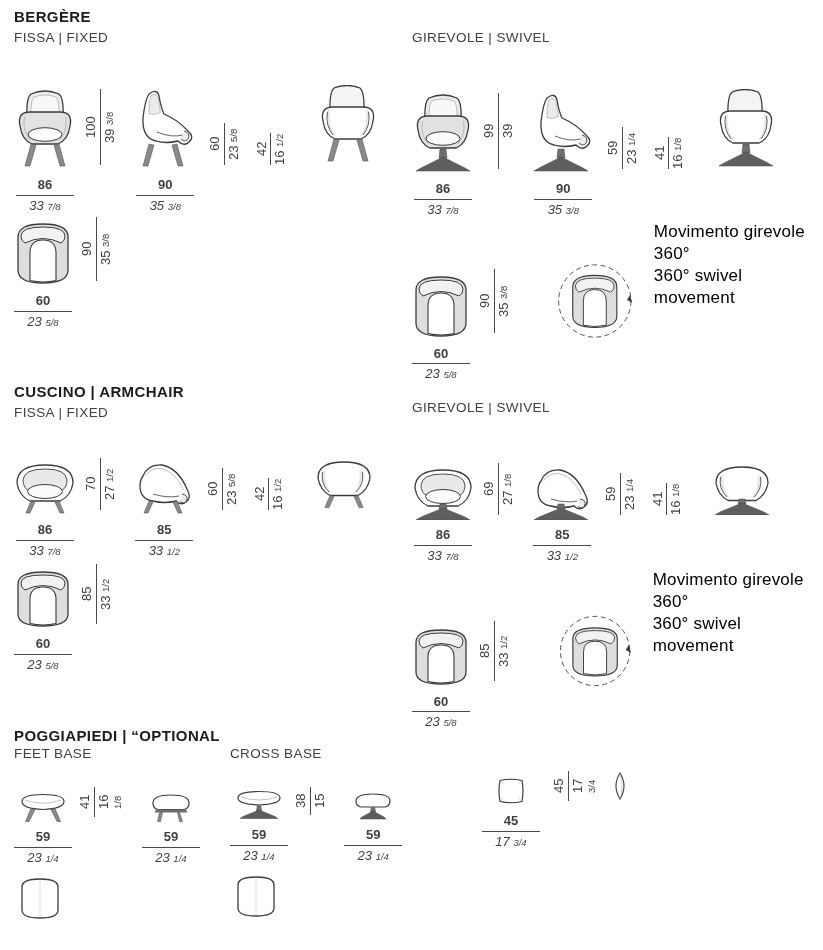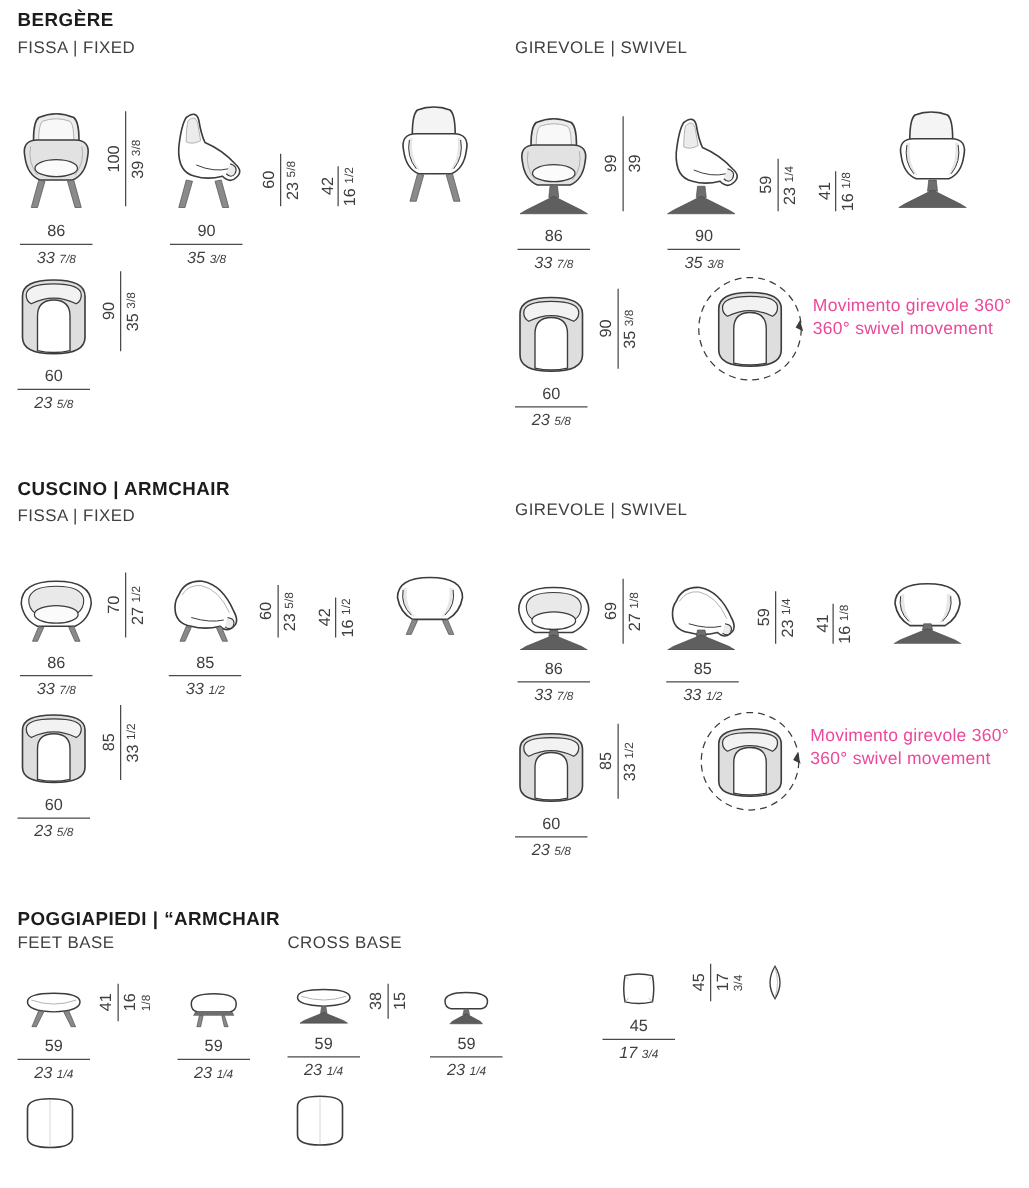--- a/index.html
+++ b/index.html
@@ -13,39 +13,39 @@
   .sec-title { font-size:15px; font-weight:bold; color:#1c1c1c; letter-spacing:.4px; }
   .sec-sub { font-size:13.5px; font-weight:normal; color:#404040; letter-spacing:.4px; }
   .sec-title + .sec-sub { margin-top:5px; }
   .row { display:flex; align-items:flex-end; }
   .row-start { display:flex; align-items:flex-start; }
   .view { display:flex; flex-direction:column; align-items:center; }
   .drawing { display:block; }
   
   .dim-h { margin-top:8px; display:flex; flex-direction:column; align-items:center;
            font-size:13px; color:#3f3f3f; min-width:58px; }
-  .dim-h .cm { padding:0 8px 2px; line-height:1.1; }
+  .dim-h .cm { padding:0 8px 2px; line-height:1.1;font-weight:bold; }
   .dim-h .hline { align-self:stretch; height:1px; background:#4a4a4a; }
   .dim-h .in { padding-top:3px; line-height:1.1;font-style:italic; }
   
   .dim-v { display:flex; align-items:stretch; font-size:13px; color:#3f3f3f; margin-bottom:48px; }
   .dim-v .cm, .dim-v .in {
     writing-mode:vertical-rl; transform:rotate(180deg);
     display:block; line-height:1.05; padding:0 2px; text-align:center;
   }
   .dim-v .vline { width:1px; background:#4a4a4a; }
   .fr { font-size:9.5px; }
   .h76{height:76px}.h64{height:64px}.h60{height:60px}.h52{height:52px}
   .h42{height:42px}.h32{height:32px}.h30{height:30px}.h28{height:28px}
   .ml4{margin-left:4px}.ml6{margin-left:6px}.ml8{margin-left:8px}.ml10{margin-left:10px}
   .ml14{margin-left:14px}.ml16{margin-left:16px}
   .ml28{margin-left:28px}.ml30{margin-left:30px}
   .mb48{margin-bottom:48px}
-  .swivel-note { font-size:14px; color:#ec4899; line-height:1.3; letter-spacing:.2px;
-                 margin-left:6px; margin-bottom:72px; }
+  .swivel-note { font-size:17px; color:#000000; line-height:1.3; letter-spacing:.2px;
+                 margin-left:20px; margin-bottom:72px; }
   .swtop { margin-left:44px; margin-bottom:38px; }
   .stool-col { display:flex; flex-direction:column; align-items:flex-start; }
   .stool-top-svg { margin-top:12px; margin-left:4px; }
 </style>
 </head>
 <body>
 
 <svg width="0" height="0" style="position:absolute" aria-hidden="true">
 <defs>
   <g id="legs-tall" fill="#8a8a8a" stroke="#565656" stroke-width="0.6">
@@ -432,21 +432,21 @@
         <use href="#swtop-armchair"></use>
       </svg>
     <div class="swivel-note">
       <div>Movimento girevole 360°</div>
       <div>360° swivel movement</div>
     </div>
   </div>
 </section>
 
 <section class="section" style="left:14px;top:727px">
-  <h2 class="sec-title">POGGIAPIEDI | “ARMCHAIR</h2>
+  <h2 class="sec-title">POGGIAPIEDI | “OPTIONAL</h2>
   <div class="row-start" style="margin-top:2px">
     <div class="stool-col">
       <div class="sec-sub">FEET BASE</div>
       <div class="row" style="margin-top:26px">
         <div class="view">
           <svg class="drawing" width="46" height="30" viewBox="0 0 46 30">
               <use href="#stool-feet-front"></use>
             </svg>
           <div class="dim-h">
             <span class="cm">59</span>

